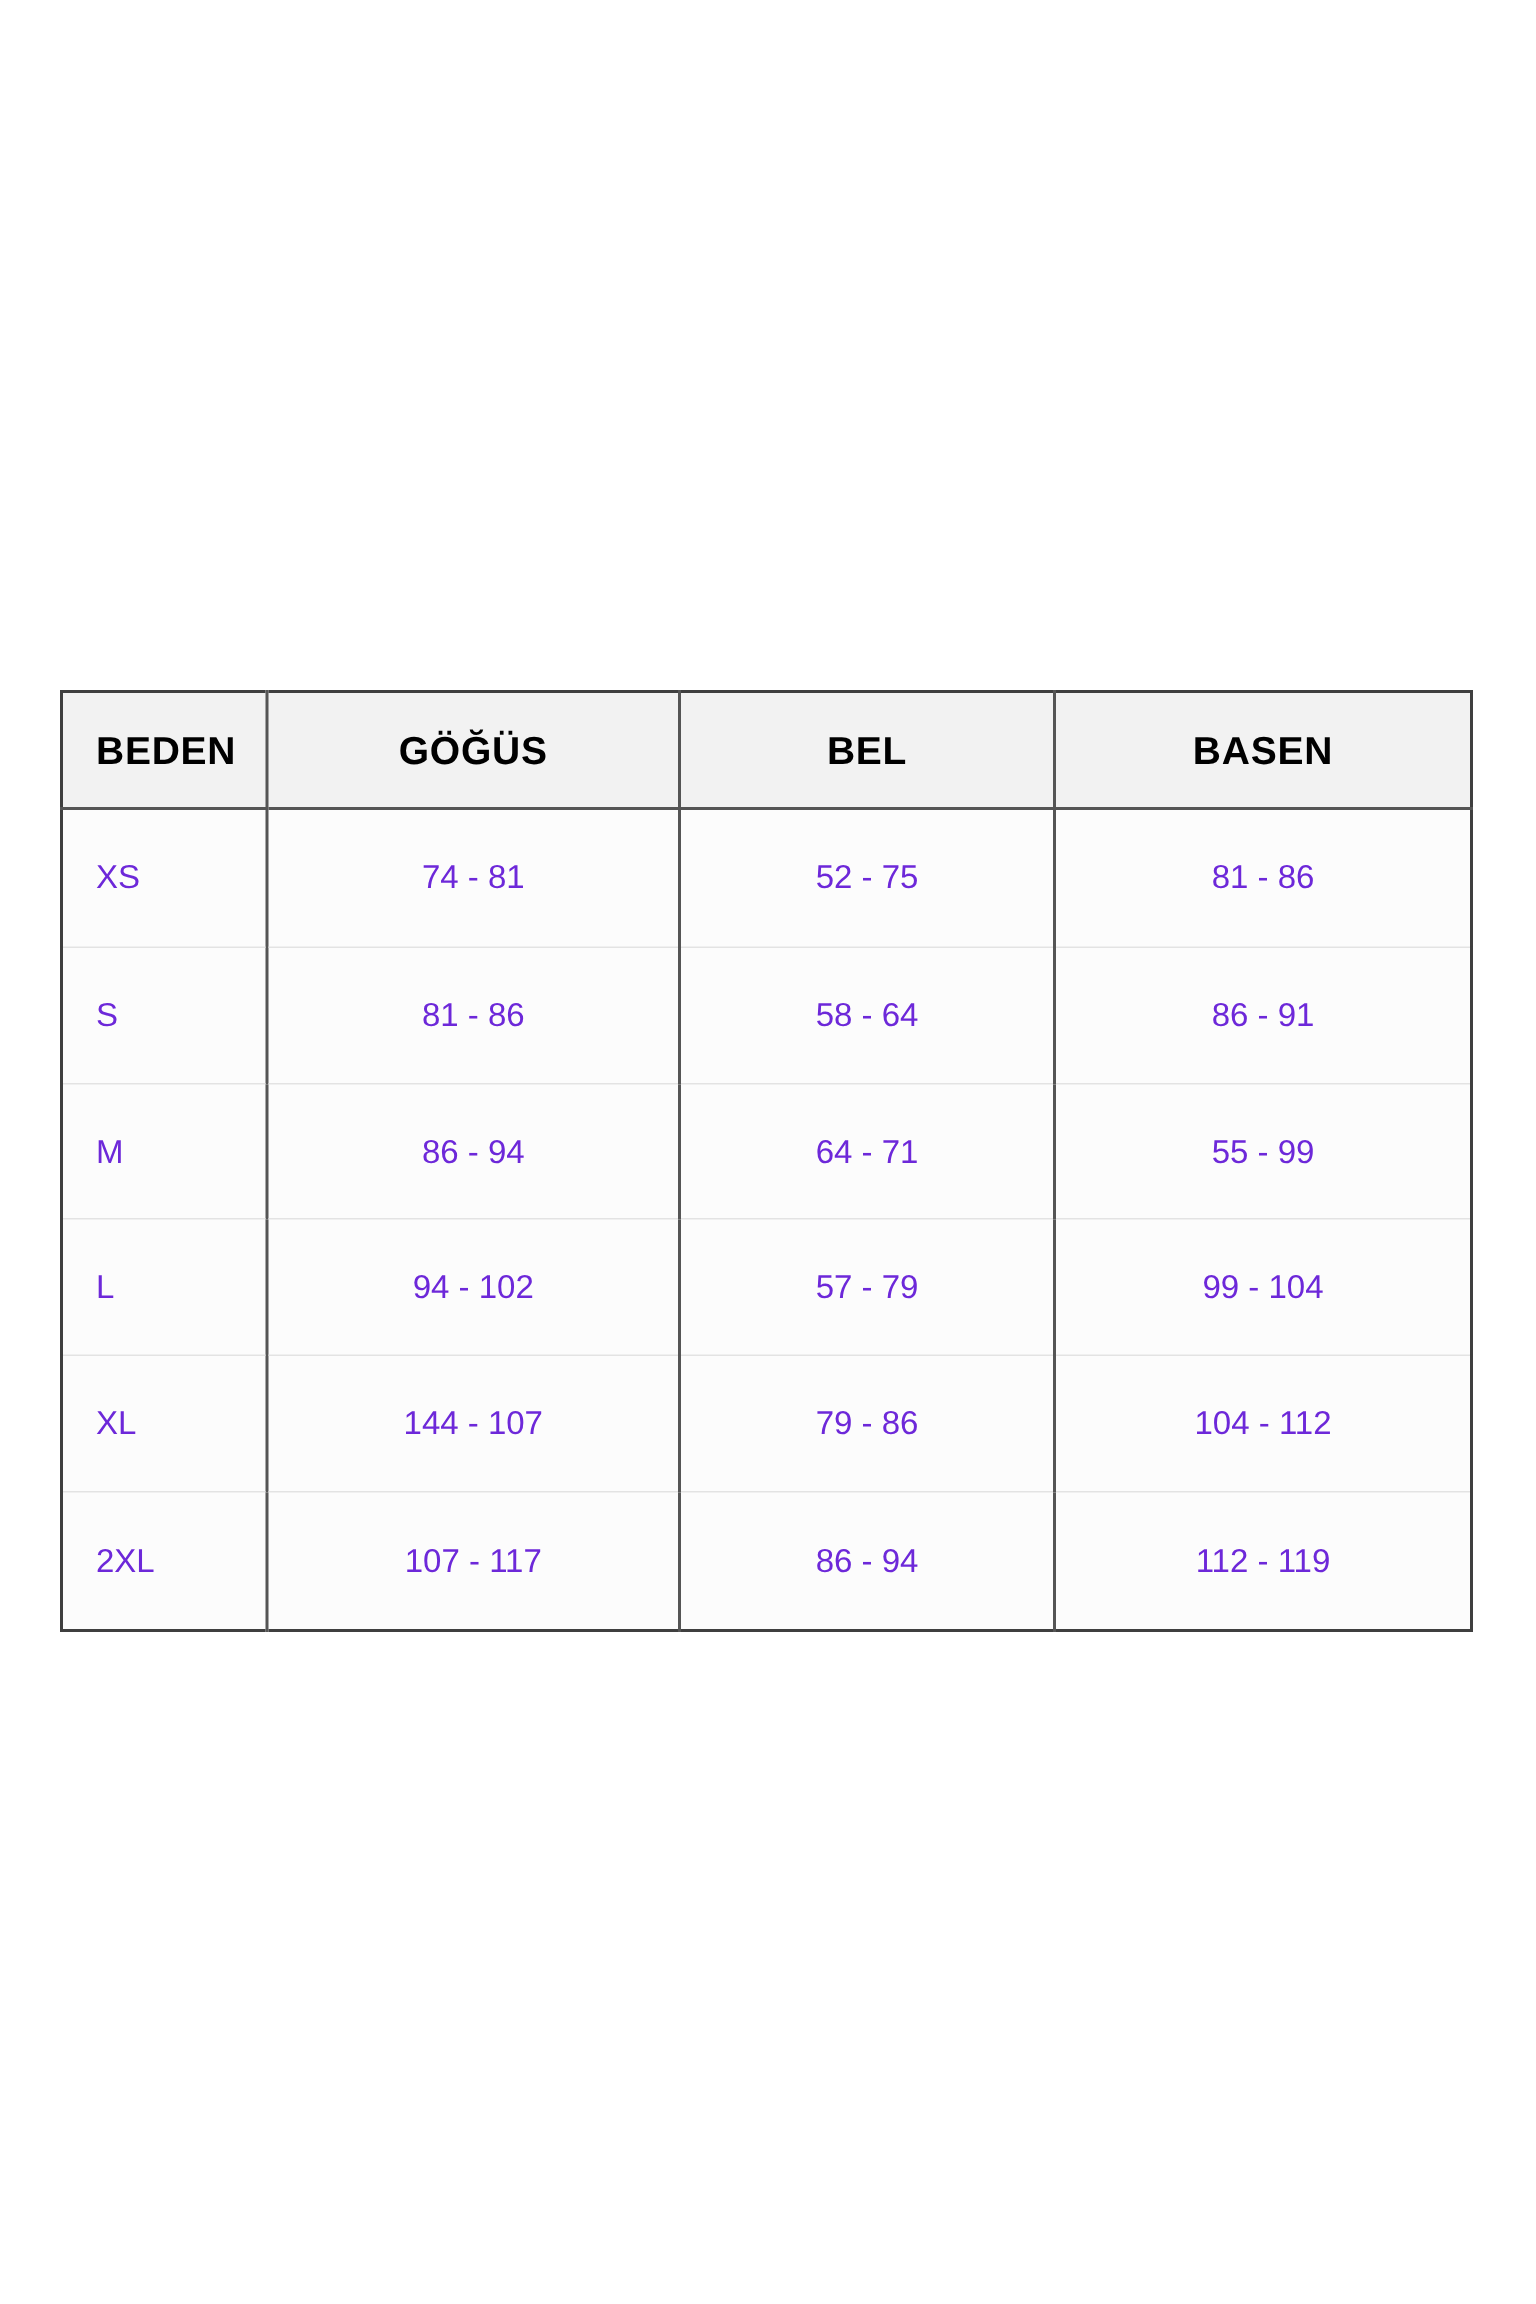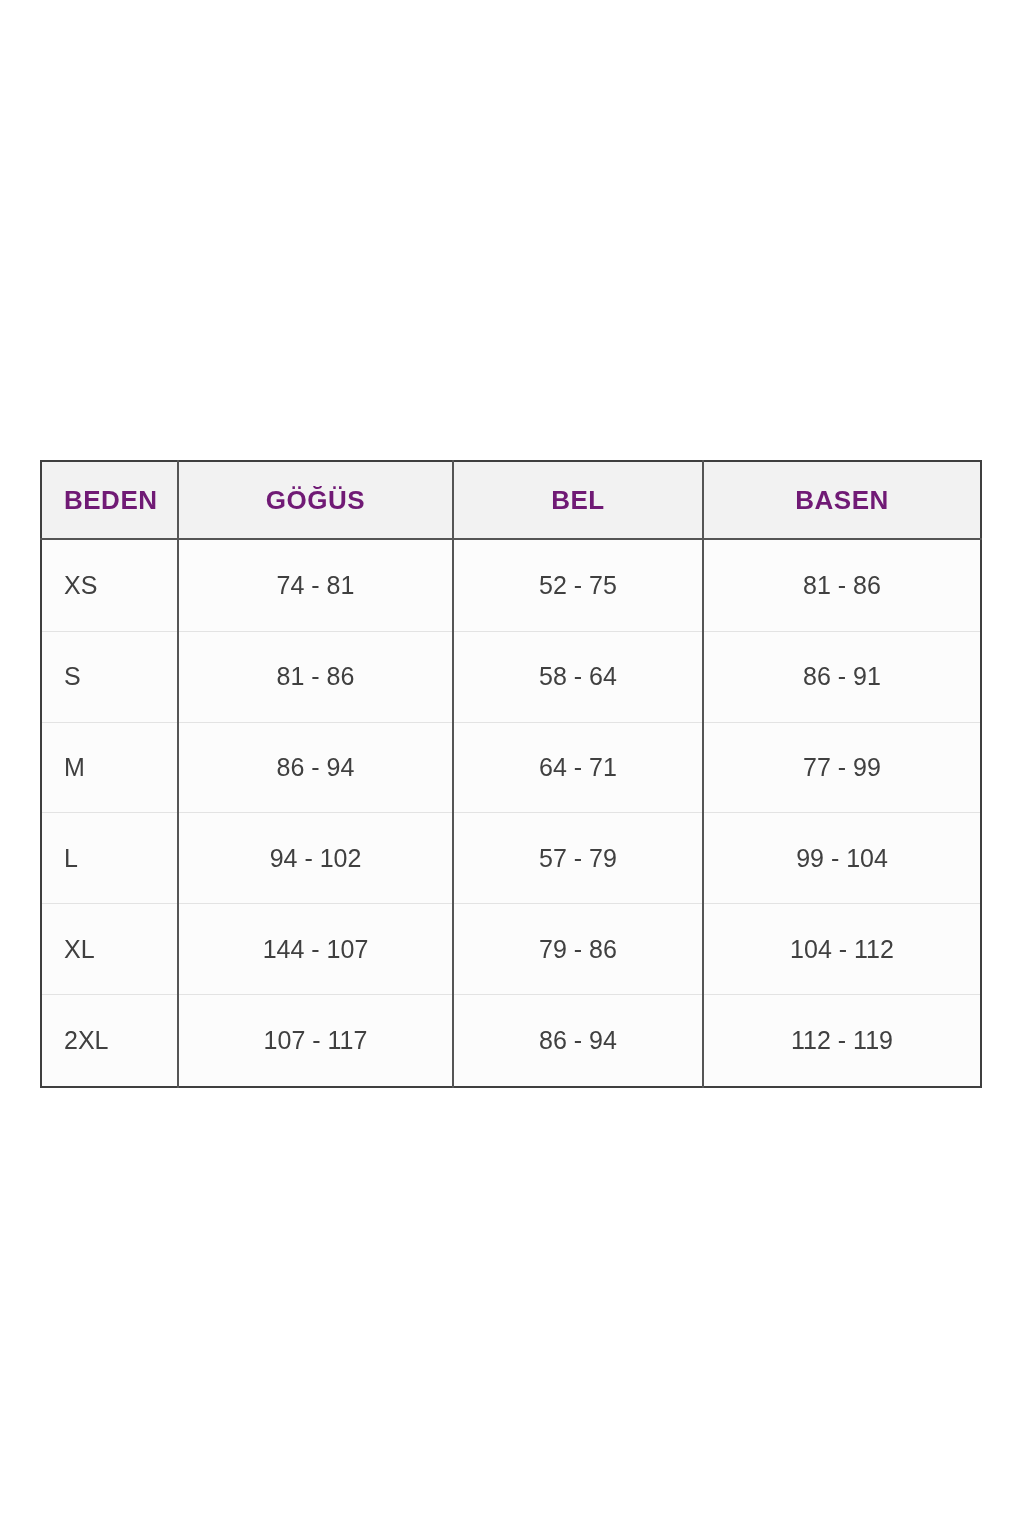--- a/index.html
+++ b/index.html
@@ -37,27 +37,27 @@
   .size-table td:first-child {
     border-left: none;
   }
 
   .size-table thead th {
     height: 78px;
     background: #f2f2f2;
     border-bottom: 2px solid #555555;
     font-size: 26px;
     font-weight: bold;
-    color: #701a75;
+    color: #000000;
     letter-spacing: 0.5px;
   }
 
   .size-table tbody td {
-    font-size: 25px;
-    color: #404040;
+    font-size: 22px;
+    color: #6d28d9;
     border-top: 1px solid #e3e3e3;
   }
 
   .size-table tbody tr:first-child td {
     border-top: none;
   }
 
   .size-table th.col-size,
   .size-table td.col-size {
     text-align: left;
@@ -92,21 +92,21 @@
     <tr>
       <td class="col-size">S</td>
       <td>81 - 86</td>
       <td>58 - 64</td>
       <td>86 - 91</td>
     </tr>
     <tr>
       <td class="col-size">M</td>
       <td>86 - 94</td>
       <td>64 - 71</td>
-      <td>77 - 99</td>
+      <td>55 - 99</td>
     </tr>
     <tr>
       <td class="col-size">L</td>
       <td>94 - 102</td>
       <td>57 - 79</td>
       <td>99 - 104</td>
     </tr>
     <tr>
       <td class="col-size">XL</td>
       <td>144 - 107</td>

